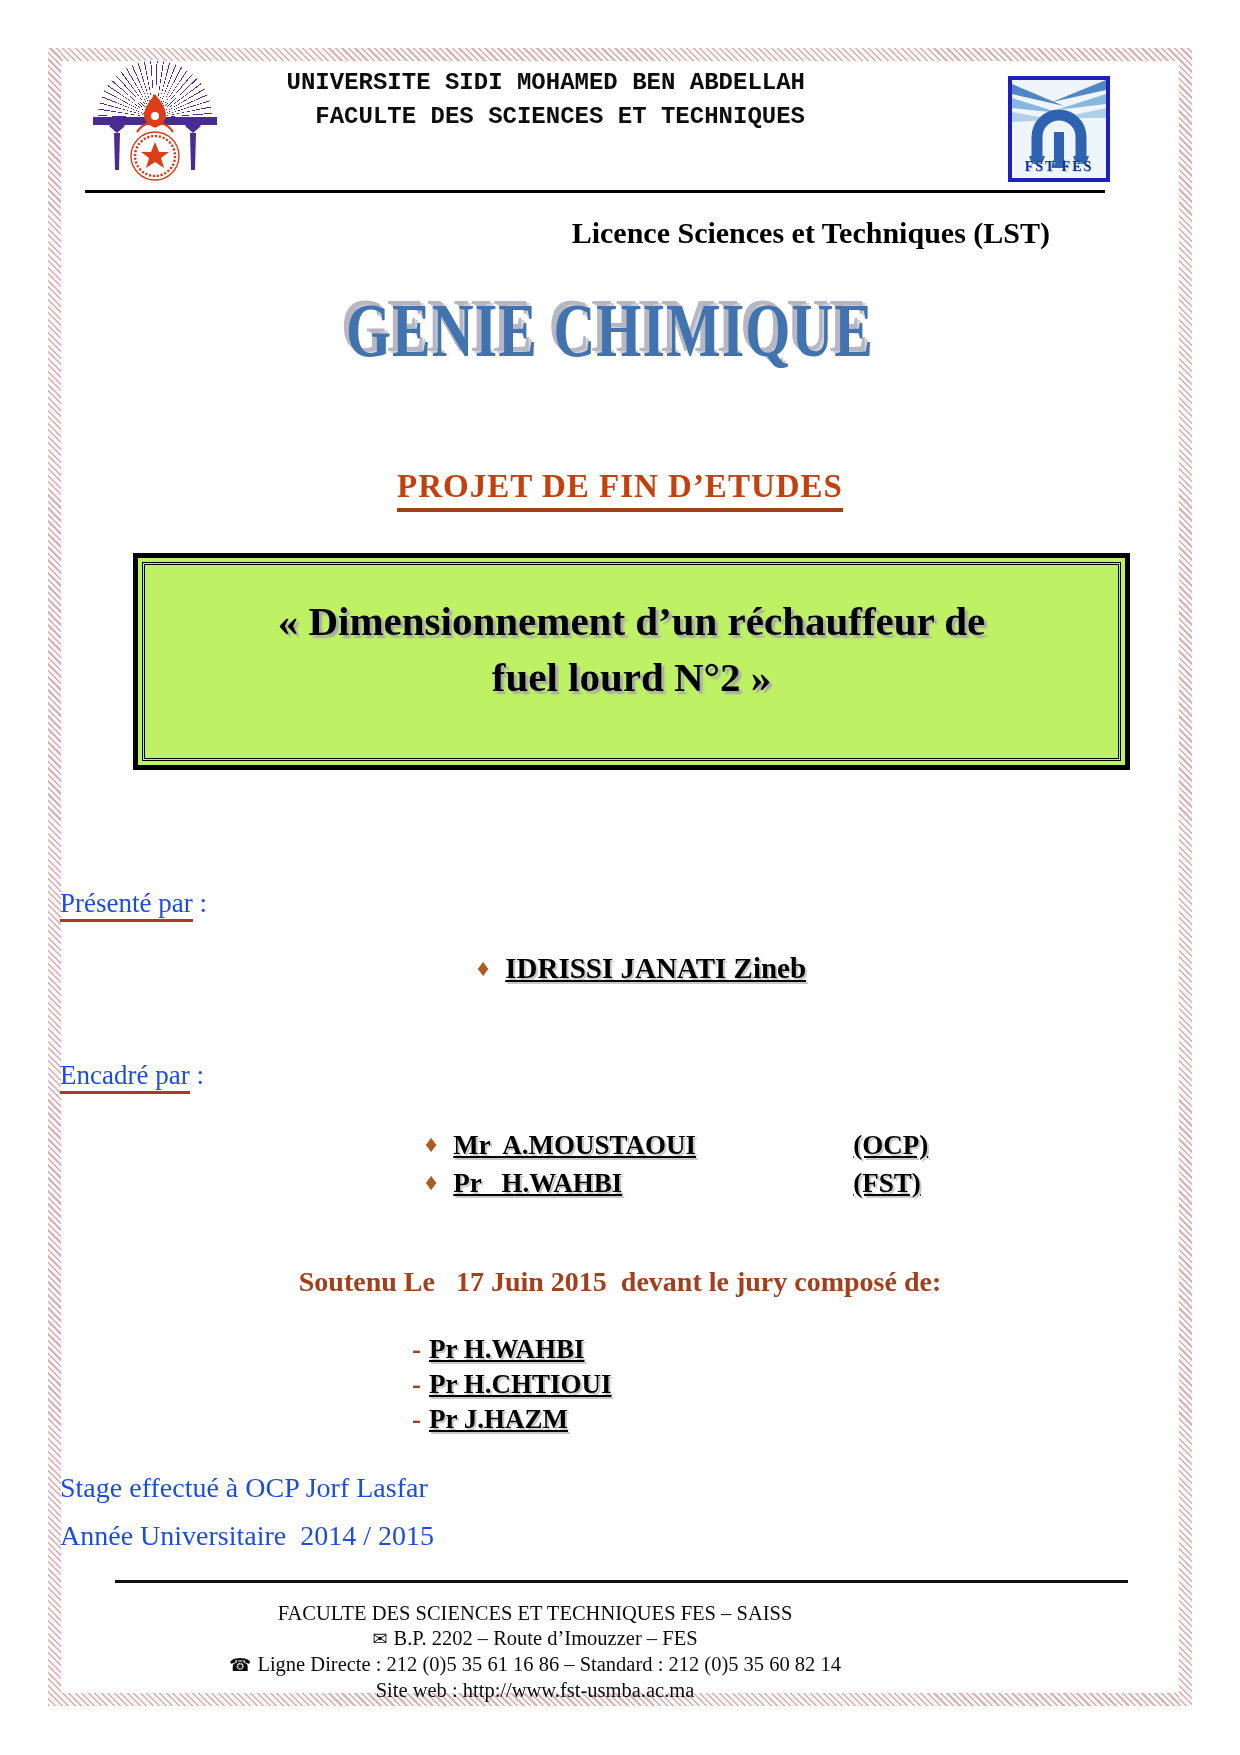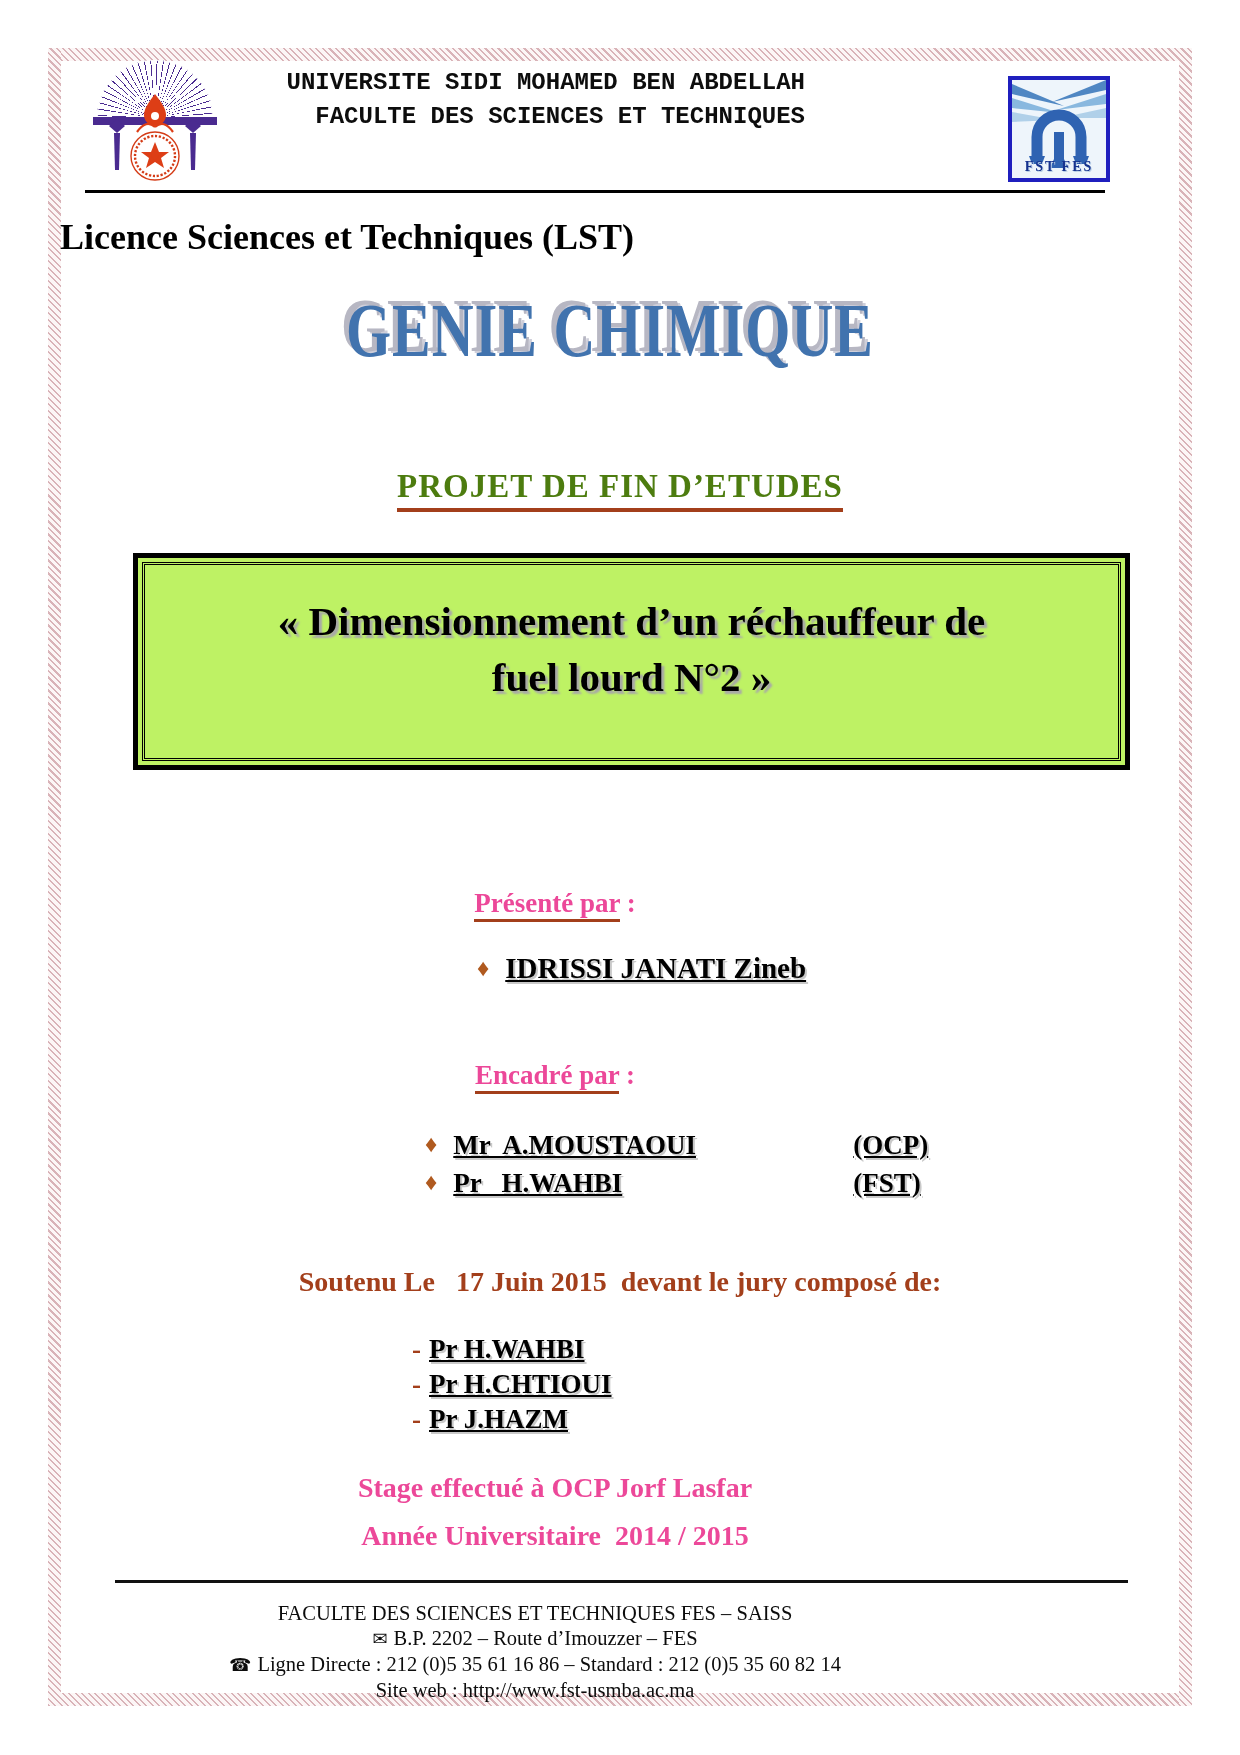--- a/index.html
+++ b/index.html
@@ -30,42 +30,42 @@
   .fst-caption{position:absolute;left:0;bottom:3px;width:100%;text-align:center;
      font:bold 14px "Liberation Serif",serif;color:#16338f;letter-spacing:2px;
      text-shadow:1px 1px 0 #b9cfe6;}
 
   
   .header-text{position:absolute;left:235px;top:66px;width:570px;text-align:right;
      font-family:"Liberation Mono",monospace;font-weight:bold;font-size:24px;
      line-height:34px;color:#0d0d0d;}
   .header-rule{position:absolute;left:85px;top:190px;width:1020px;height:3px;background:#000;}
 
-  .licence{position:absolute;left:60px;top:216px;width:990px;text-align:left;
-     font-weight:bold;font-size:36px;}
+  .licence{position:absolute;left:60px;top:216px;width:990px;text-align:right;
+     font-weight:bold;font-size:30px;}
 
   .genie-wrap{position:absolute;left:-10px;top:286px;width:1240px;text-align:center;}
   .genie{display:inline-block;font-weight:bold;font-size:58px;letter-spacing:1px;
      color:#4173ae;transform:scaleY(1.32);transform-origin:center top;
      text-shadow:-5px -4px 0 #b7b7c3,-2px -2px 0 #cfcfda;}
 
   .projet-wrap{position:absolute;left:0;top:468px;width:1240px;text-align:center;}
   .projet{display:inline-block;font-weight:bold;font-size:33px;letter-spacing:1px;
-     color:#4d7c0f;border-bottom:4px solid #a33f1b;padding-bottom:3px;}
+     color:#c2410c;border-bottom:4px solid #a33f1b;padding-bottom:3px;}
 
   
   .title-box{position:absolute;left:133px;top:553px;width:997px;height:217px;
      box-sizing:border-box;border:5px solid #000;padding:4px;background:#bef264;}
   .title-box-inner{width:100%;height:100%;box-sizing:border-box;border:3px double #000;
      text-align:center;padding-top:28px;}
   .title-line{font-weight:bold;font-size:41px;line-height:56px;
      text-shadow:3px 3px 2px #a8a8a8;}
 
-  .center-red{position:absolute;left:60px;width:990px;text-align:center;
-     font-weight:bold;color:#ec4899;}
+  .center-red{position:absolute;left:60px;width:990px;
+     font-weight:normal;color:#1d4ed8;}
   .h-presented{top:888px;font-size:27px;}
   .h-encadre{top:1060px;font-size:27px;}
   .red-underline{border-bottom:3px solid #a33f1b;padding-bottom:1px;}
 
   .pre{white-space:pre;}
 
   .presented-row{position:absolute;left:477px;top:952px;font-weight:bold;font-size:29px;}
   .bullet{color:#b05a1f;font-size:24px;margin-right:16px;vertical-align:2px;}
   .shadowed{text-shadow:2px 2px 0 #c9c9c9;text-decoration:underline;}
 

